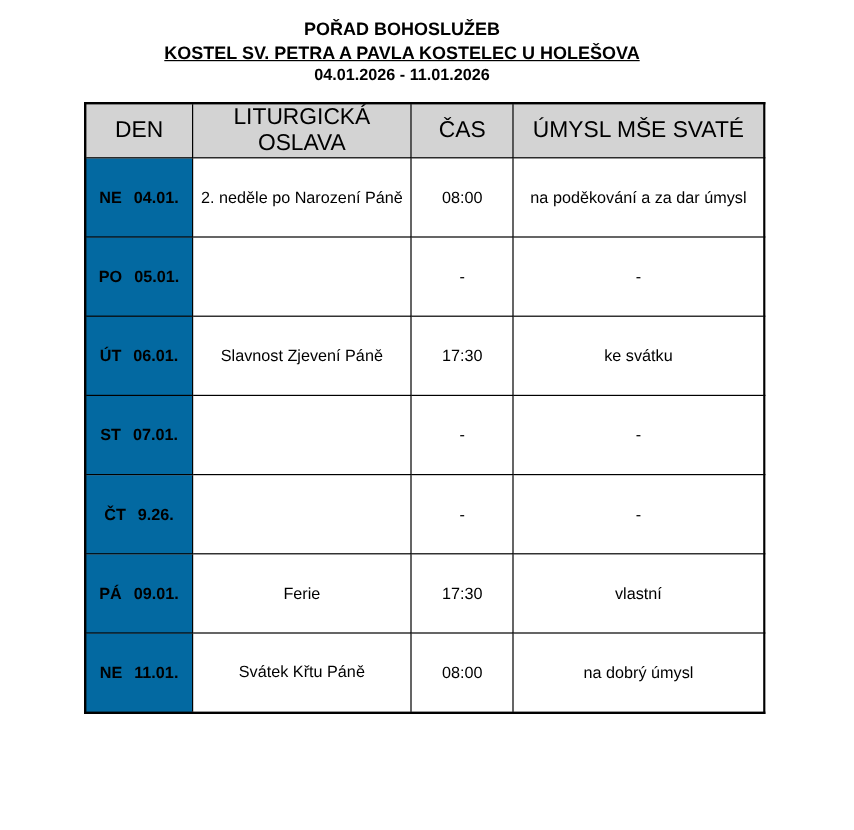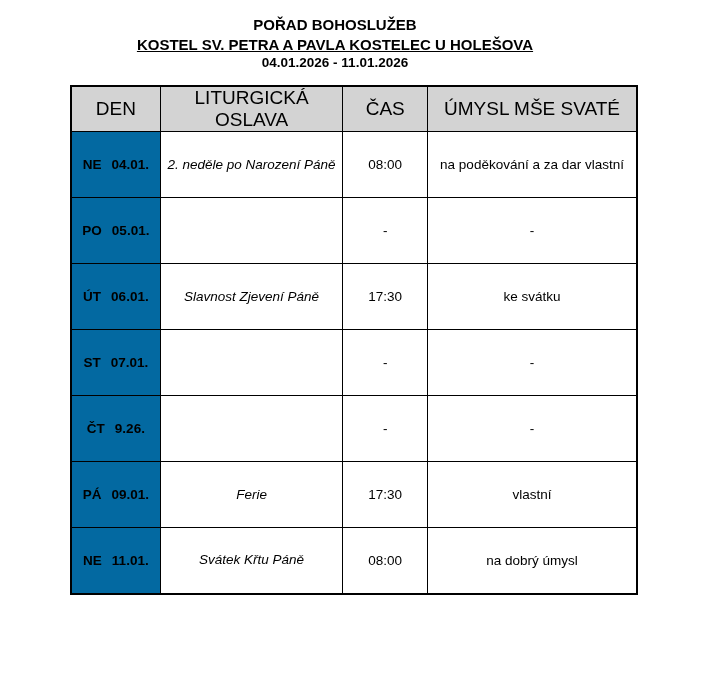--- a/index.html
+++ b/index.html
@@ -74,21 +74,20 @@
   td.day-cell {
     background: #0369a1;
     font-weight: bold;
   }
   td.day-cell .day-abbrev {
     margin-right: 10px;
   }
   td.celebration-cell {
     line-height: 18px;
     padding: 0 10px;
-    font-style: italic;
   }
 </style>
 </head>
 <body>
 
 <div class="page">
 
   <div class="doc-header">
     <div class="doc-title">POŘAD BOHOSLUŽEB</div>
     <div class="doc-subtitle">KOSTEL SV. PETRA A PAVLA KOSTELEC U HOLEŠOVA</div>
@@ -110,21 +109,21 @@
         <th>ÚMYSL MŠE SVATÉ</th>
       </tr>
     </thead>
     <tbody>
       <tr>
         <td class="day-cell">
           <span class="day-abbrev">NE</span><span class="day-date">04.01.</span>
         </td>
         <td class="celebration-cell">2. neděle po Narození Páně</td>
         <td class="time-cell">08:00</td>
-        <td class="intention-cell">na poděkování a za dar vlastní</td>
+        <td class="intention-cell">na poděkování a za dar úmysl</td>
       </tr>
       <tr>
         <td class="day-cell">
           <span class="day-abbrev">PO</span><span class="day-date">05.01.</span>
         </td>
         <td class="celebration-cell"></td>
         <td class="time-cell">-</td>
         <td class="intention-cell">-</td>
       </tr>
       <tr>

